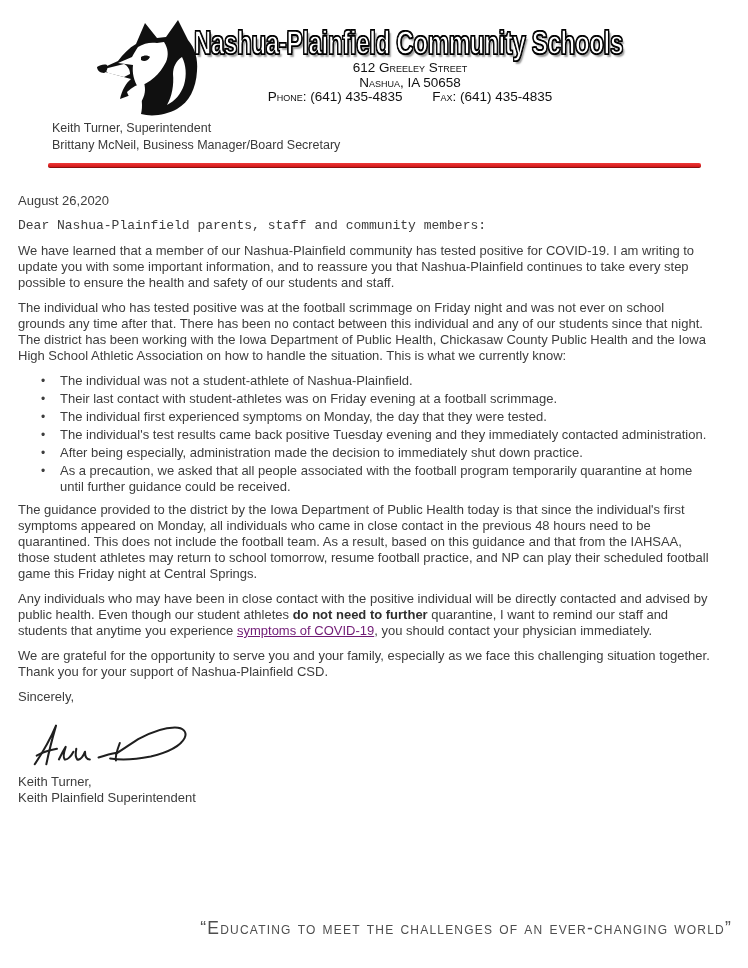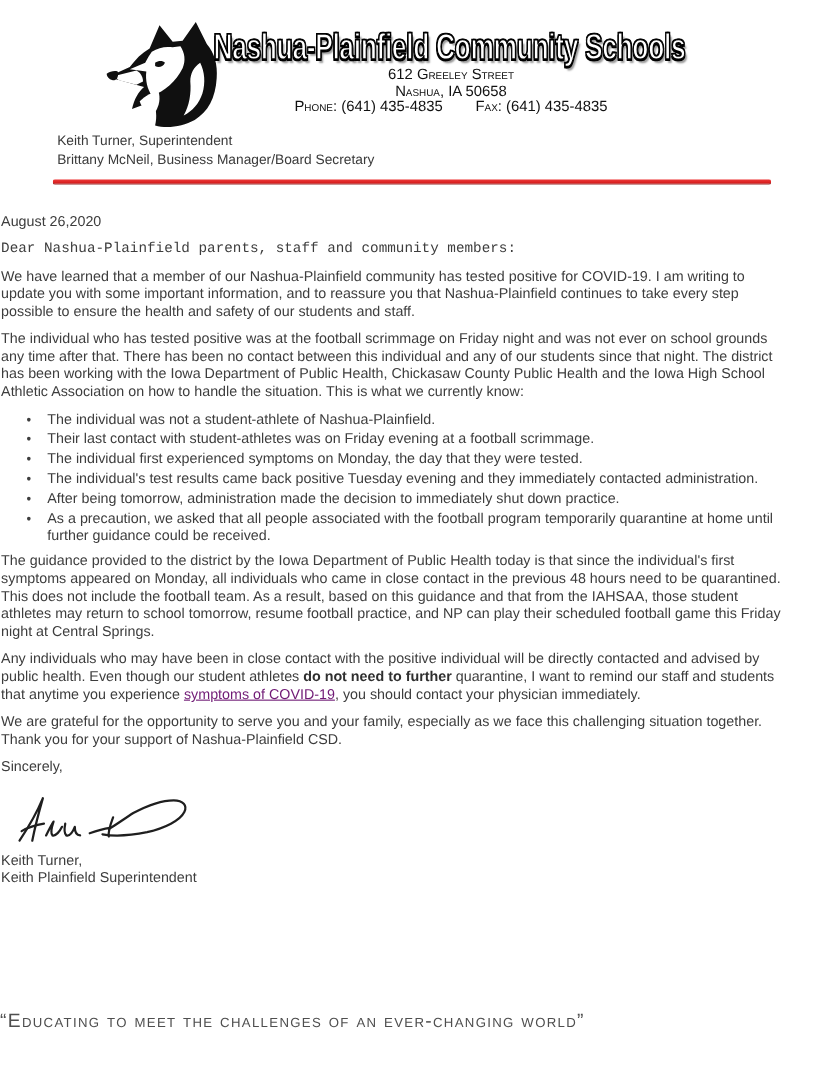--- a/index.html
+++ b/index.html
@@ -55,21 +55,21 @@
   .red-rule {
     margin: 9px 31px 0 48px;
     height: 5px;
     background: linear-gradient(#ef3a3a, #d11717);
     border-bottom: 1px solid #8a1010;
     border-radius: 2px;
   }
 
   
   .letter-body {
-    padding: 25px 18px 0 1px;
+    padding: 25px 18px 0 18px;
     font-size: 13px; line-height: 16px; color: #3d3d3d;
   }
   .letter-body p { margin: 0 0 9px 0; }
   .date { margin: 0 0 40px 0; }
   .salutation { margin-bottom: 9px; font-family: Liberation Mono, monospace; }
   ul.points {
     list-style: none;
     margin: 0 0 7px 0;
     padding-left: 42px;
   }
@@ -88,21 +88,21 @@
     cursor: pointer;
   }
   strong.bold-phrase { font-weight: bold; color: #2f2f2f; }
   .closing { margin-top: 30px; margin-bottom: 1px; }
   .signature { width: 180px; height: 58px; margin: 1px 0 2px 6px; }
   .signer { line-height: 16px; }
 
   
   .motto {
     position: absolute; left: 0; right: 0; top: 918px;
-    text-align: left;
+    text-align: right;
     font-variant: small-caps;
     font-size: 17.5px; letter-spacing: 1.2px;
     color: #4e4e4e;
   }
 </style>
 </head>
 <body>
 
 <div class="page">
 
@@ -151,21 +151,21 @@
 
     <p>We have learned that a member of our Nashua-Plainfield community has tested positive for COVID-19. I am writing to update you with some important information, and to reassure you that Nashua-Plainfield continues to take every step possible to ensure the health and safety of our students and staff.</p>
 
     <p>The individual who has tested positive was at the football scrimmage on Friday night and was not ever on school grounds any time after that. There has been no contact between this individual and any of our students since that night. The district has been working with the Iowa Department of Public Health, Chickasaw County Public Health and the Iowa High School Athletic Association on how to handle the situation. This is what we currently know:</p>
 
     <ul class="points">
       <li>The individual was not a student-athlete of Nashua-Plainfield.</li>
       <li>Their last contact with student-athletes was on Friday evening at a football scrimmage.</li>
       <li>The individual first experienced symptoms on Monday, the day that they were tested.</li>
       <li>The individual's test results came back positive Tuesday evening and they immediately contacted administration.</li>
-      <li>After being tomorrow, administration made the decision to immediately shut down practice.</li>
+      <li>After being especially, administration made the decision to immediately shut down practice.</li>
       <li>As a precaution, we asked that all people associated with the football program temporarily quarantine at home until further guidance could be received.</li>
     </ul>
 
     <p>The guidance provided to the district by the Iowa Department of Public Health today is that since the individual's first symptoms appeared on Monday, all individuals who came in close contact in the previous 48 hours need to be quarantined. This does not include the football team. As a result, based on this guidance and that from the IAHSAA, those student athletes may return to school tomorrow, resume football practice, and NP can play their scheduled football game this Friday night at Central Springs.</p>
 
     <p><span>Any individuals who may have been in close contact with the positive individual will be directly contacted and advised by public health. Even though our student athletes </span><strong class="bold-phrase">do not need to further</strong><span> quarantine, I want to remind our staff and students that anytime you experience </span><a class="covid-link">symptoms of COVID-19</a><span>, you should contact your physician immediately.</span></p>
 
     <p>We are grateful for the opportunity to serve you and your family, especially as we face this challenging situation together. Thank you for your support of Nashua-Plainfield CSD.</p>
 
     <p class="closing">Sincerely,</p>

